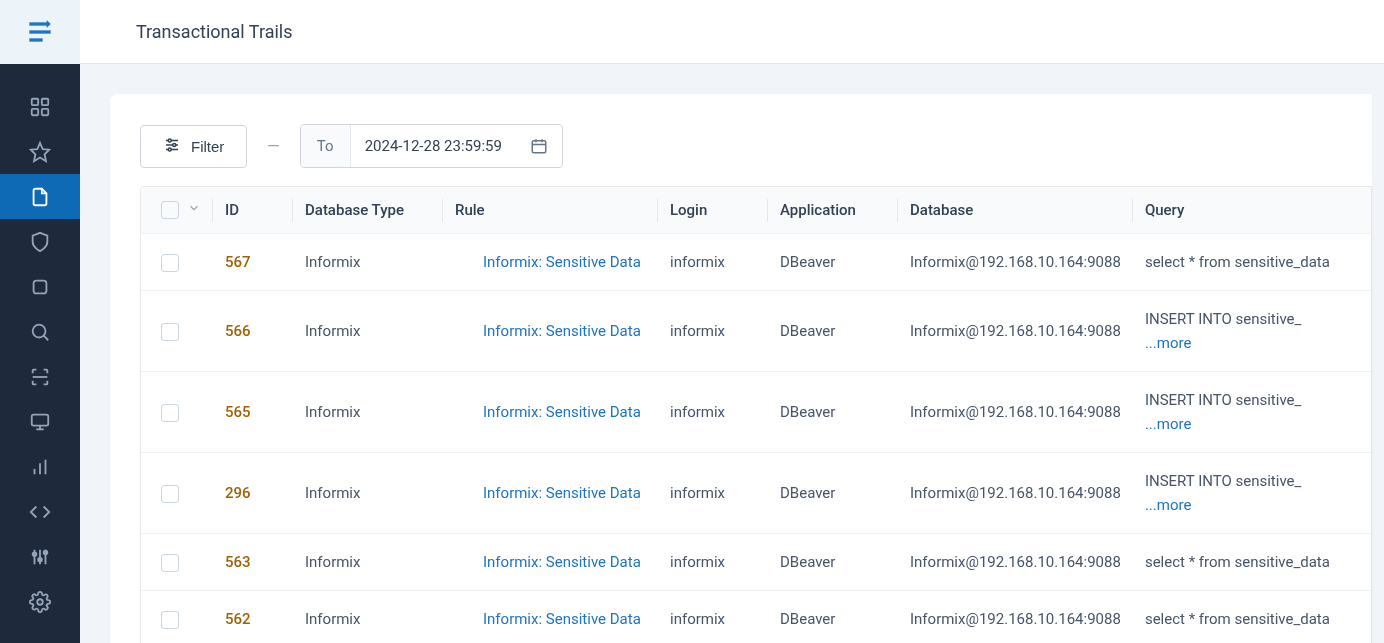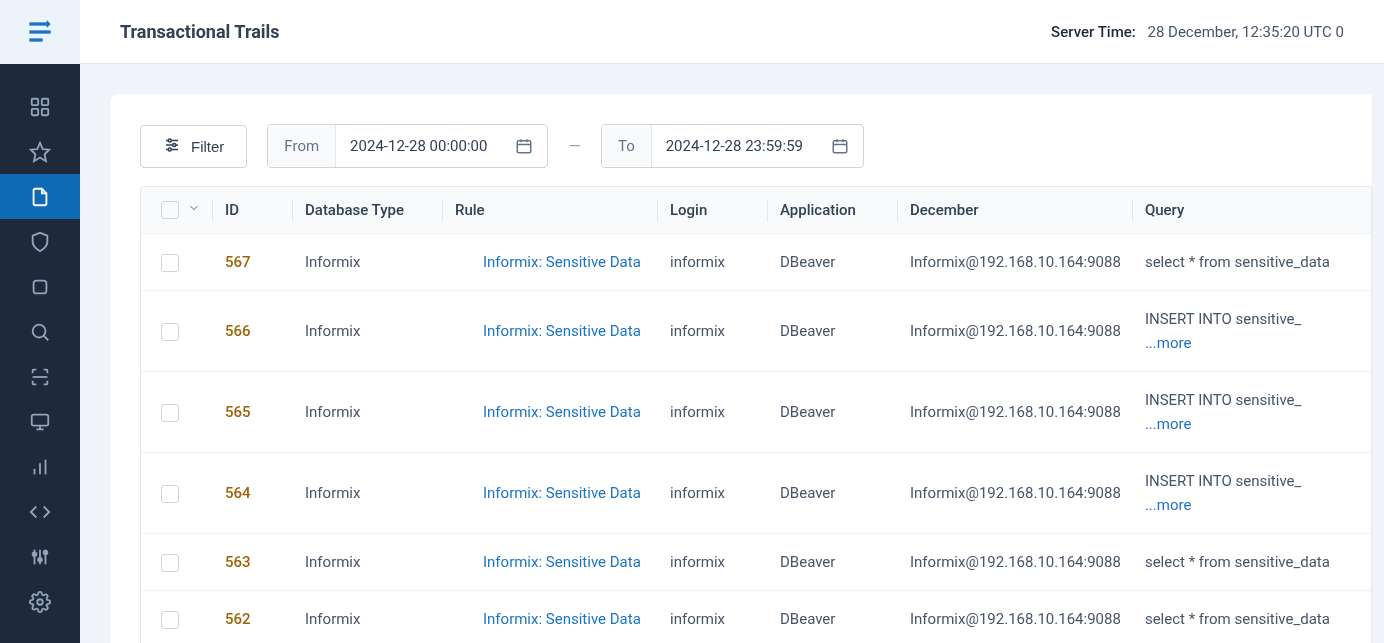--- a/index.html
+++ b/index.html
@@ -51,21 +51,21 @@
     .main { flex: 1; display: flex; flex-direction: column; overflow: hidden; }
     .topbar {
       height: 64px;
       background: #ffffff;
       display: flex;
       align-items: center;
       padding: 0 40px;
       justify-content: space-between;
       border-bottom: 1px solid #e2e8f0;
     }
-    .page-title { font-size: 18px; font-weight: 700; color: #334155; }
+    .page-title { font-size: 18px; font-weight: 400; color: #334155; margin-left: 16px; }
     .server-time { font-size: 15px; color: #475569; }
     .server-time .st-label { color: #1e293b; font-weight: 500; margin-right: 8px; }
     
     .content-wrap {
       flex: 1;
       padding: 30px 12px 0 30px;
       overflow: hidden;
     }
     .card {
       background: #ffffff;
@@ -271,56 +271,40 @@
             <circle cx="12" cy="12" r="3"></circle>
             <path d="M19.4 15a1.7 1.7 0 0 0 .34 1.87l.06.06a2 2 0 1 1-2.83 2.83l-.06-.06a1.7 1.7 0 0 0-1.87-.34 1.7 1.7 0 0 0-1 1.56V21a2 2 0 1 1-4 0v-.09a1.7 1.7 0 0 0-1-1.56 1.7 1.7 0 0 0-1.87.34l-.06.06a2 2 0 1 1-2.83-2.83l.06-.06a1.7 1.7 0 0 0 .34-1.87 1.7 1.7 0 0 0-1.56-1H3a2 2 0 1 1 0-4h.09a1.7 1.7 0 0 0 1.56-1 1.7 1.7 0 0 0-.34-1.87l-.06-.06a2 2 0 1 1 2.83-2.83l.06.06a1.7 1.7 0 0 0 1.87.34 1.7 1.7 0 0 0 1-1.56V3a2 2 0 1 1 4 0v.09a1.7 1.7 0 0 0 1 1.56 1.7 1.7 0 0 0 1.87-.34l.06-.06a2 2 0 1 1 2.83 2.83l-.06.06a1.7 1.7 0 0 0-.34 1.87 1.7 1.7 0 0 0 1.56 1H21a2 2 0 1 1 0 4h-.09a1.7 1.7 0 0 0-1.56 1z"></path>
           </svg>
         </div>
       </div>
   </div>
 
   <div class="main">
     <div class="topbar">
       <div class="page-title">Transactional Trails</div>
-      <div class="server-time">
-        <span class="st-label">Server Time:</span>
-        <span>28 December, 12:35:20  UTC 0</span>
-      </div>
     </div>
 
     <div class="content-wrap">
       <div class="card">
 
         <div class="filter-row">
           <button class="filter-btn">
             <span>
               <svg width="18" height="18" viewBox="0 0 24 24" fill="none" stroke="currentColor" stroke-width="2">
                   <line x1="4" y1="6" x2="20" y2="6"></line>
                   <circle cx="9" cy="6" r="2" fill="#fff"></circle>
                   <line x1="4" y1="12" x2="20" y2="12"></line>
                   <circle cx="15" cy="12" r="2" fill="#fff"></circle>
                   <line x1="4" y1="18" x2="20" y2="18"></line>
                   <circle cx="9" cy="18" r="2" fill="#fff"></circle>
                 </svg>
             </span>
             <span>Filter</span>
           </button>
 
-          <div class="date-box">
-            <div class="date-label">From</div>
-            <div class="date-value">2024-12-28 00:00:00</div>
-            <div class="date-icon">
-              <svg width="18" height="18" viewBox="0 0 24 24" fill="none" stroke="currentColor" stroke-width="2">
-                  <rect x="3" y="5" width="18" height="16" rx="2"></rect>
-                  <line x1="3" y1="10" x2="21" y2="10"></line>
-                  <line x1="8" y1="3" x2="8" y2="7"></line>
-                  <line x1="16" y1="3" x2="16" y2="7"></line>
-                </svg>
-            </div>
-          </div>
 
           <span class="date-sep">—</span>
 
           <div class="date-box">
             <div class="date-label">To</div>
             <div class="date-value">2024-12-28 23:59:59</div>
             <div class="date-icon">
               <svg width="18" height="18" viewBox="0 0 24 24" fill="none" stroke="currentColor" stroke-width="2">
                   <rect x="3" y="5" width="18" height="16" rx="2"></rect>
                   <line x1="3" y1="10" x2="21" y2="10"></line>
@@ -343,21 +327,21 @@
                           <polyline points="6 9 12 15 18 9"></polyline>
                         </svg>
                     </span>
                   </div>
                 </th>
                 <th class="col-id">ID</th>
                 <th class="col-dbtype">Database Type</th>
                 <th class="col-rule">Rule</th>
                 <th class="col-login">Login</th>
                 <th class="col-app">Application</th>
-                <th class="col-instance">December</th>
+                <th class="col-instance">Database</th>
                 <th class="col-query">Query</th>
               </tr>
             </thead>
             <tbody id="tbody">
                 <tr>
                   <td class="col-check"><span class="checkbox"></span></td>
                   <td class="col-id"><span class="id-link">567</span></td>
                   <td class="col-dbtype"><span>Informix</span></td>
                   <td class="col-rule"><span class="link">Informix: Sensitive Data</span></td>
                   <td class="col-login"><span>informix</span></td>
@@ -380,21 +364,21 @@
                   <td class="col-id"><span class="id-link">565</span></td>
                   <td class="col-dbtype"><span>Informix</span></td>
                   <td class="col-rule"><span class="link">Informix: Sensitive Data</span></td>
                   <td class="col-login"><span>informix</span></td>
                   <td class="col-app"><span>DBeaver</span></td>
                   <td class="col-instance"><span>Informix@192.168.10.164:9088</span></td>
                   <td class="col-query query-cell"><span>INSERT INTO sensitive_</span><br><span class="more">...more</span></td>
                 </tr>
                 <tr>
                   <td class="col-check"><span class="checkbox"></span></td>
-                  <td class="col-id"><span class="id-link">564</span></td>
+                  <td class="col-id"><span class="id-link">296</span></td>
                   <td class="col-dbtype"><span>Informix</span></td>
                   <td class="col-rule"><span class="link">Informix: Sensitive Data</span></td>
                   <td class="col-login"><span>informix</span></td>
                   <td class="col-app"><span>DBeaver</span></td>
                   <td class="col-instance"><span>Informix@192.168.10.164:9088</span></td>
                   <td class="col-query query-cell"><span>INSERT INTO sensitive_</span><br><span class="more">...more</span></td>
                 </tr>
                 <tr>
                   <td class="col-check"><span class="checkbox"></span></td>
                   <td class="col-id"><span class="id-link">563</span></td>

